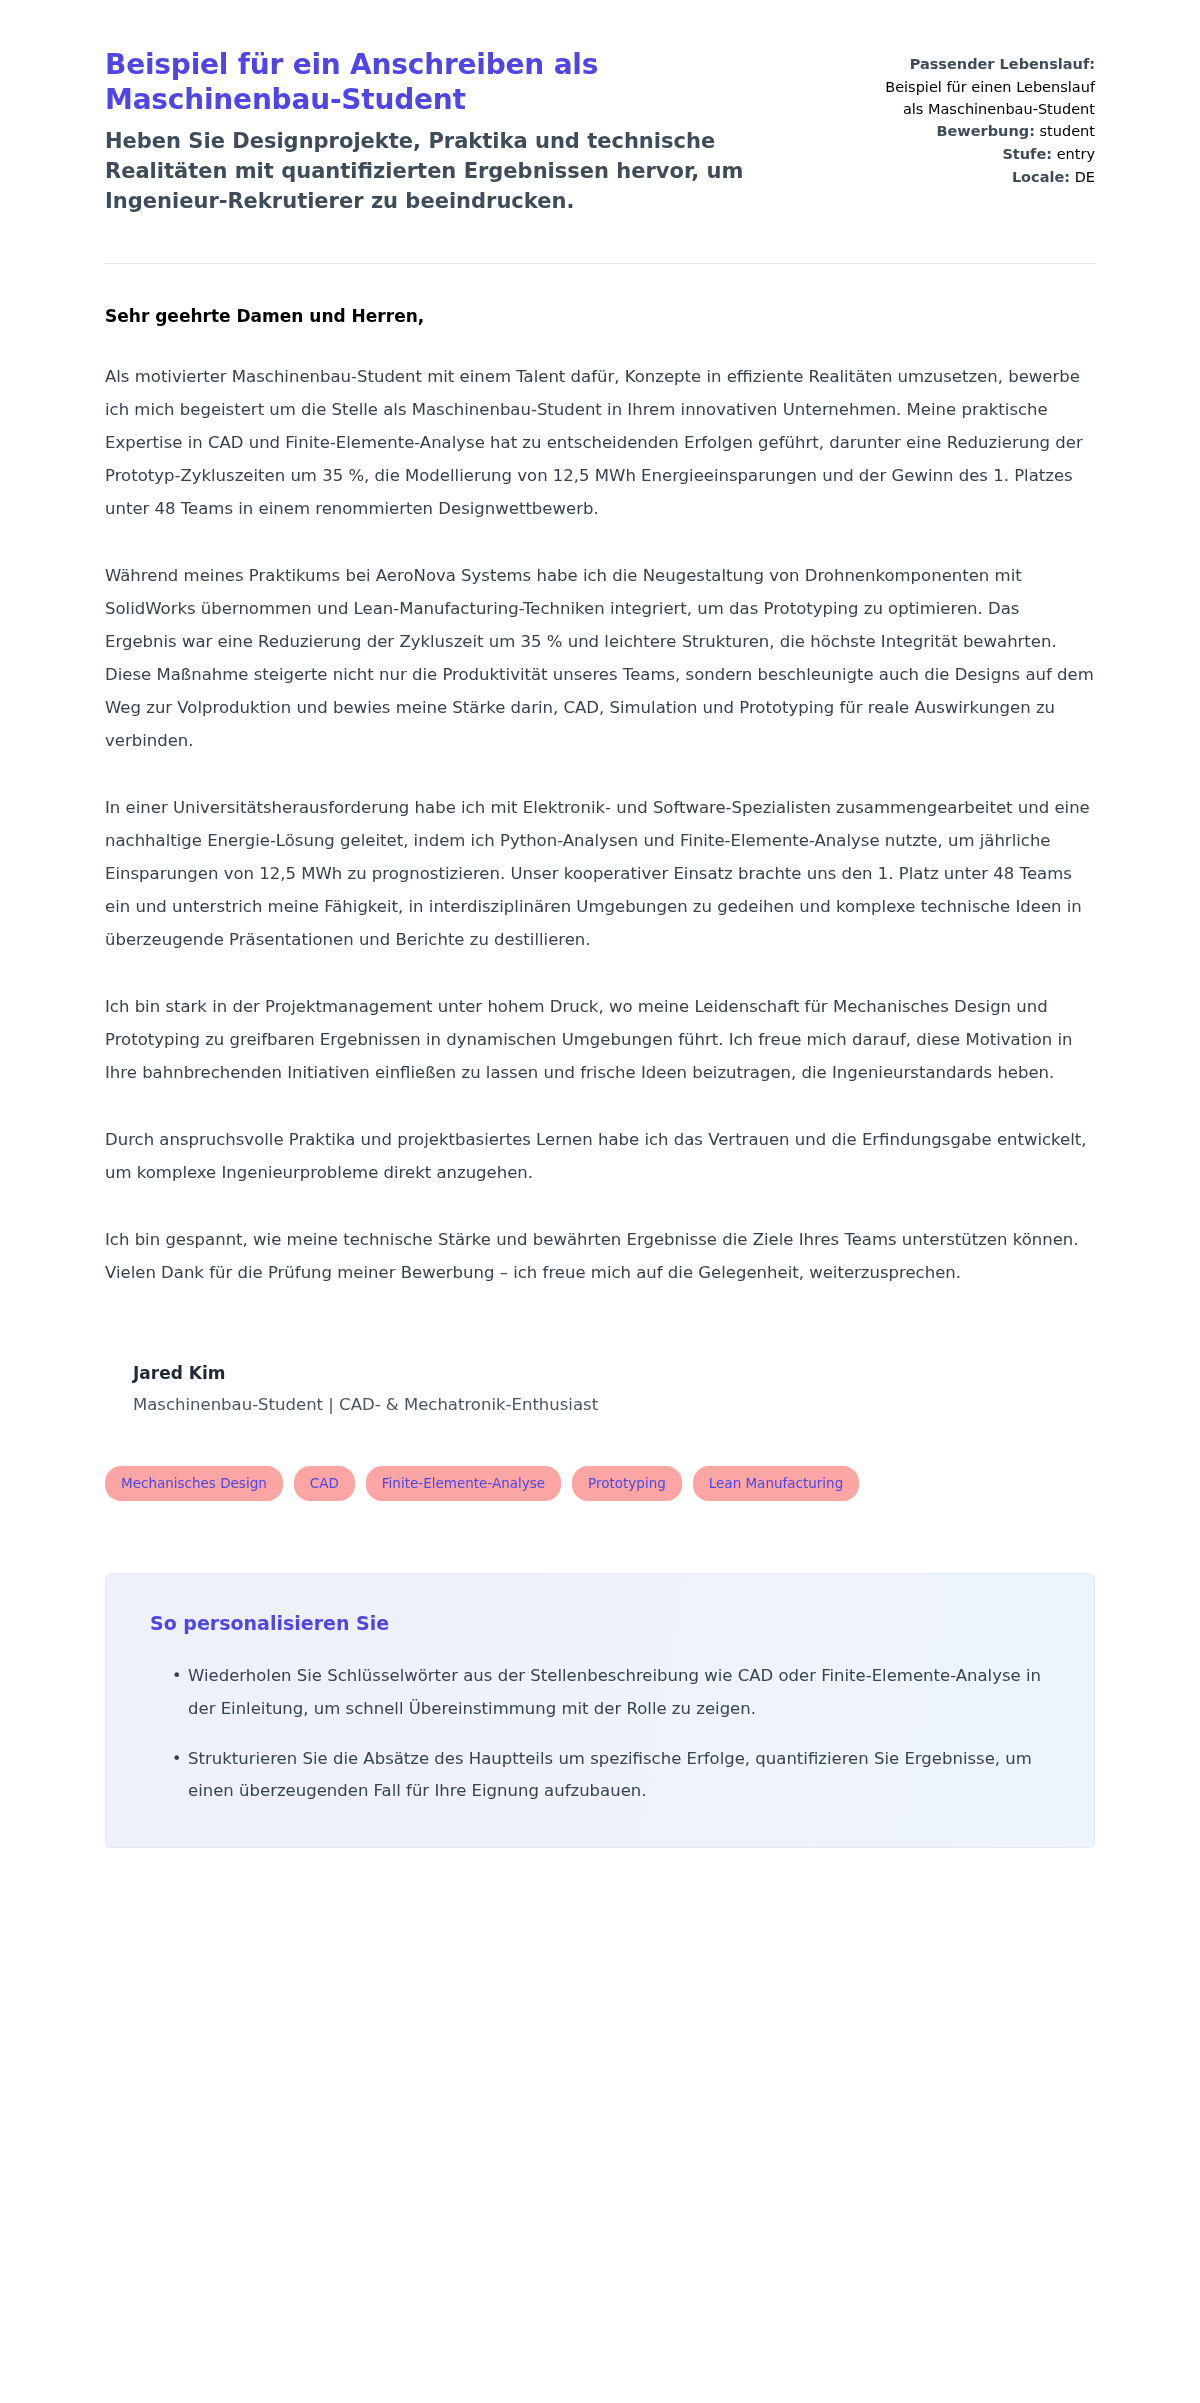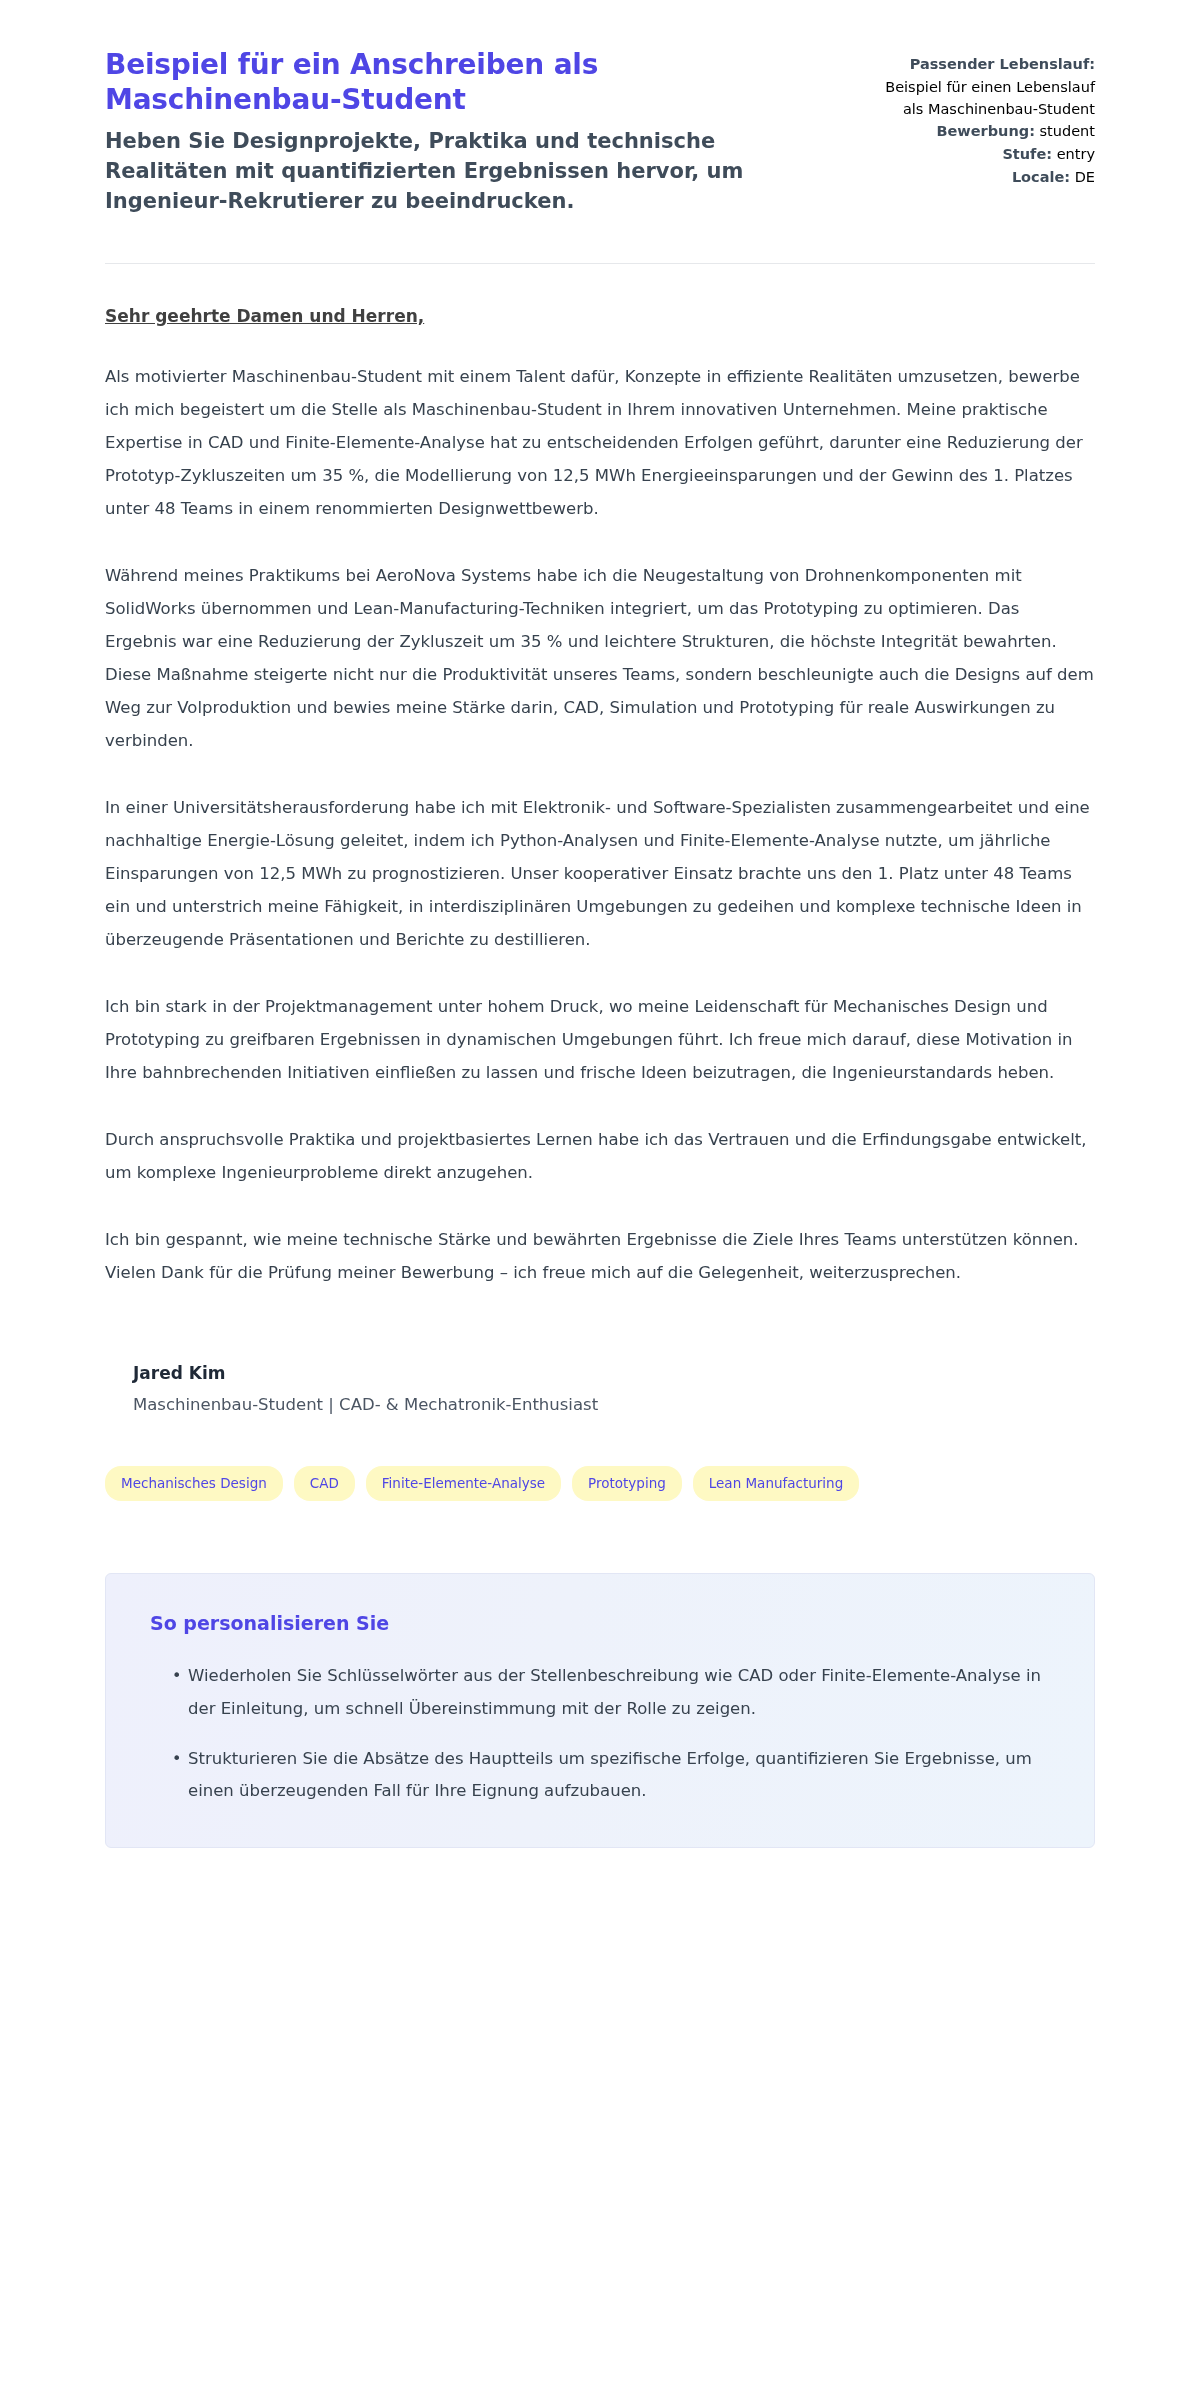--- a/index.html
+++ b/index.html
@@ -67,22 +67,21 @@
     margin: 46px 0 0 0;
   }
 
   
   .letter { padding-top: 42px; }
 
   .salutation {
     margin: 0 0 34px 0;
     font-size: 17px;
     font-weight: 700;
-    color: #404040;
-    text-decoration: underline;
+    color: #000000;
   }
 
   .para {
     margin: 0 0 34px 0;
     font-size: 16.5px;
     line-height: 2.0;
     color: #37424e;
   }
 
   .signature { margin-top: 74px; margin-left: 28px; }
@@ -99,21 +98,21 @@
   }
 
   
   .tags {
     display: flex;
     flex-wrap: wrap;
     gap: 11px;
     margin-top: 52px;
   }
   .tag {
-    background: #fef9c3;
+    background: #fca5a5;
     color: #4f46e5;
     font-size: 13.5px;
     line-height: 1;
     padding: 11px 16px;
     border-radius: 16px;
     white-space: nowrap;
   }
 
   
   .callout {

